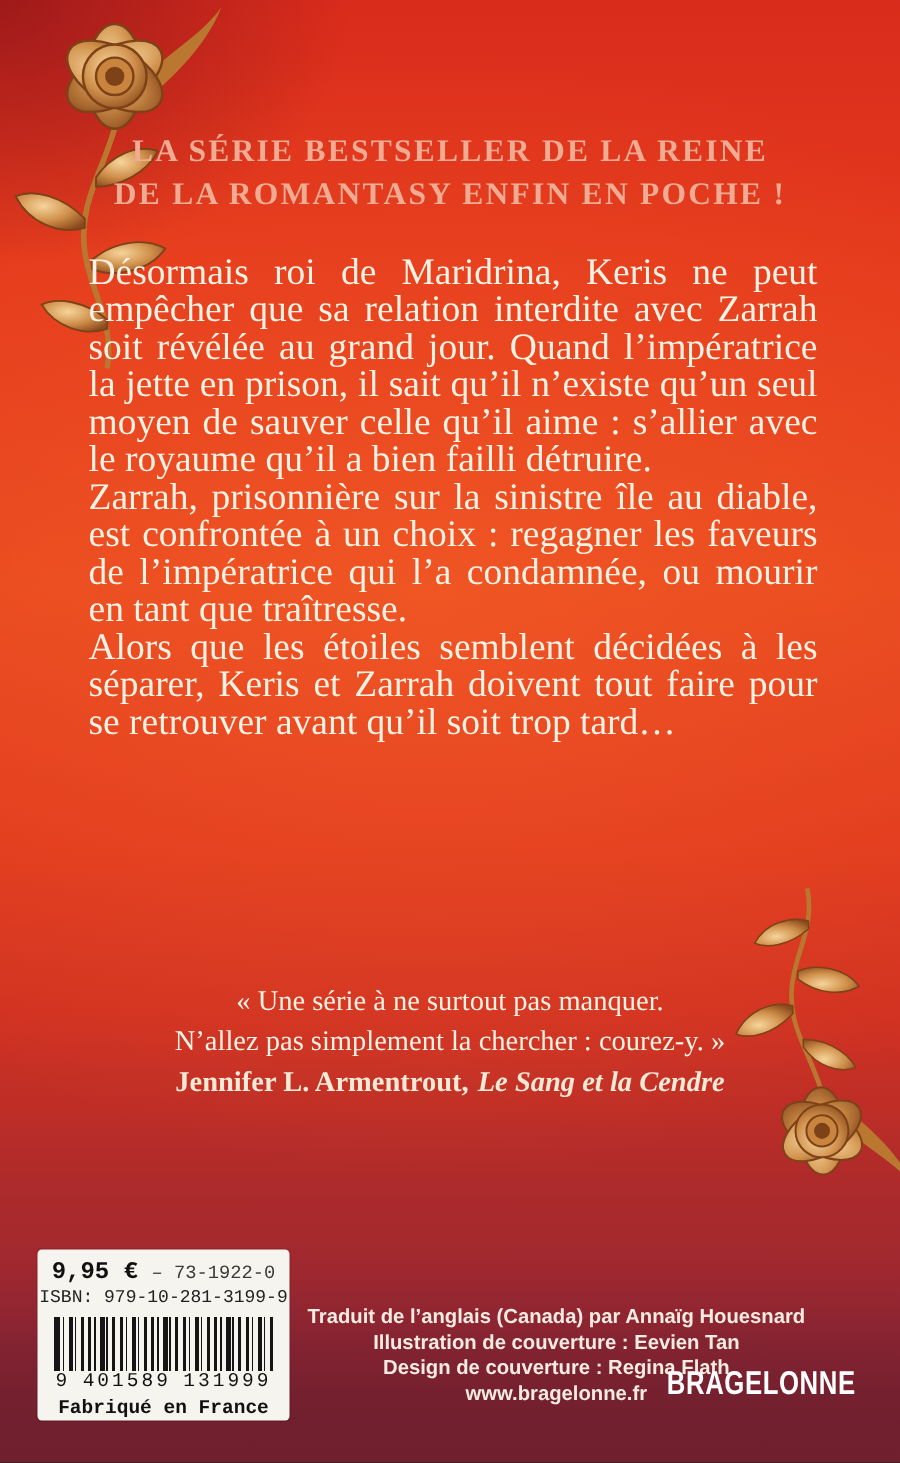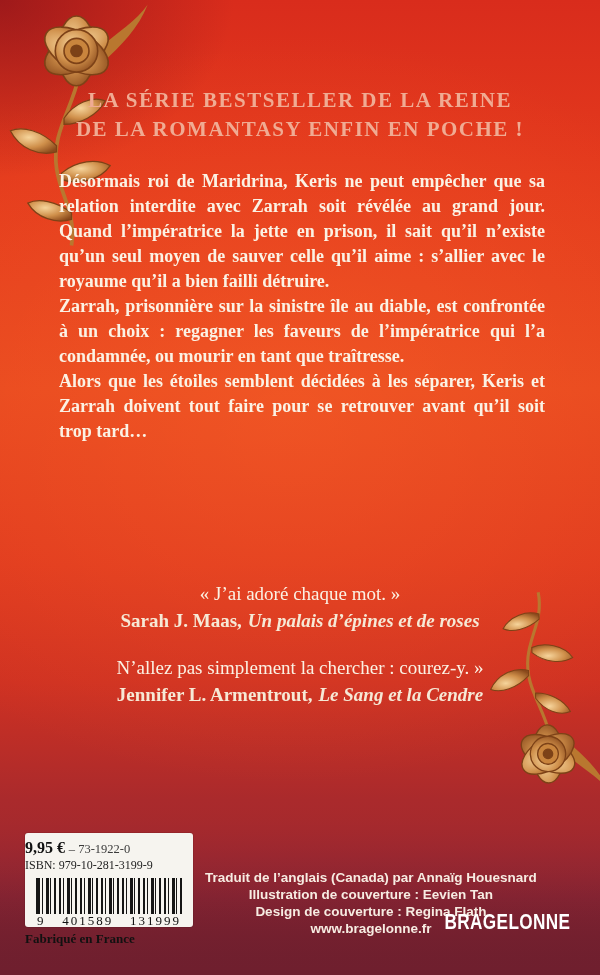--- a/index.html
+++ b/index.html
@@ -14,32 +14,32 @@
   }
   .rose{position:absolute;pointer-events:none;}
   .rose-tl{left:-10px;top:-14px;width:168px;height:262px;}
   .rose-r{right:-20px;top:590px;width:152px;height:218px;transform:rotate(178deg) scaleX(-1);}
   .tagline{
     position:absolute;top:86px;left:0;right:0;text-align:center;
     color:#f0ab93;font-weight:bold;font-size:21px;line-height:29px;letter-spacing:1.5px;
   }
   .synopsis{
     position:absolute;top:169px;left:59px;width:486px;
-    color:#fbf2e4;font-size:18px;line-height:25px;text-align:justify;font-weight:bold;
+    color:#fbf2e4;font-size:25px;line-height:25px;text-align:justify;
   }
   .synopsis p{margin:0;}
   .quote{position:absolute;left:0;right:0;text-align:center;color:#fbf2e4;font-size:19px;line-height:27px;}
   .quote-1{top:580px;}
   .quote-2{top:654px;}
   .q-attr{font-weight:bold;color:#f6e9d6;}
   .q-work{font-style:italic;font-weight:bold;margin-left:6px;}
   .price-box{
-    position:absolute;left:25px;top:833px;width:168px;height:94px;
-    background:#f6f4ef;border-radius:3px;color:#111;
-    font-family:Liberation Serif, serif;box-shadow:0 0 0 1px rgba(0,0,0,0.08);
+    position:absolute;left:25px;top:833px;width:168px;height:114px;
+    background:#f6f4ef;border-radius:3px;text-align:center;color:#111;
+    font-family:Liberation Mono, monospace;box-shadow:0 0 0 1px rgba(0,0,0,0.08);
   }
   .price-line{margin-top:7px;font-size:15px;line-height:16px;}
   .price{font-weight:bold;font-size:16px;}
   .edition-code{font-size:12.5px;color:#3a3a3a;}
   .isbn{font-size:12px;color:#222;margin-top:2px;line-height:13px;}
   .barcode{width:146px;margin:6px auto 0;}
   .bars{
     height:36px;
     background:repeating-linear-gradient(90deg,
       #151515 0 2px, transparent 2px 4px,
@@ -116,28 +116,23 @@
     <div>LA SÉRIE BESTSELLER DE LA REINE</div>
     <div>DE LA ROMANTASY ENFIN EN POCHE !</div>
   </div>
 
   <div class="synopsis">
     <p>Désormais roi de Maridrina, Keris ne peut empêcher que sa relation interdite avec Zarrah soit révélée au grand jour. Quand l’impératrice la jette en prison, il sait qu’il n’existe qu’un seul moyen de sauver celle qu’il aime : s’allier avec le royaume qu’il a bien failli détruire.</p>
     <p>Zarrah, prisonnière sur la sinistre île au diable, est confrontée à un choix : regagner les faveurs de l’impératrice qui l’a condamnée, ou mourir en tant que traîtresse.</p>
     <p>Alors que les étoiles semblent décidées à les séparer, Keris et Zarrah doivent tout faire pour se retrouver avant qu’il soit trop tard…</p>
   </div>
 
-  <div class="quote quote-1">
-    <div>« J’ai adoré chaque mot. »</div>
-    <div>
-      <span class="q-attr">Sarah J. Maas,</span><span class="q-attr q-work">Un palais d’épines et de roses</span>
-    </div>
-  </div>
 
   <div class="quote quote-2">
+    <div>« Une série à ne surtout pas manquer.</div>
     <div>N’allez pas simplement la chercher : courez-y. »</div>
     <div>
       <span class="q-attr">Jennifer L. Armentrout,</span><span class="q-attr q-work">Le Sang et la Cendre</span>
     </div>
   </div>
 
   <div class="price-box">
     <div class="price-line">
       <span class="price">9,95 €</span>
       <span class="edition-code">– 73-1922-0</span>

